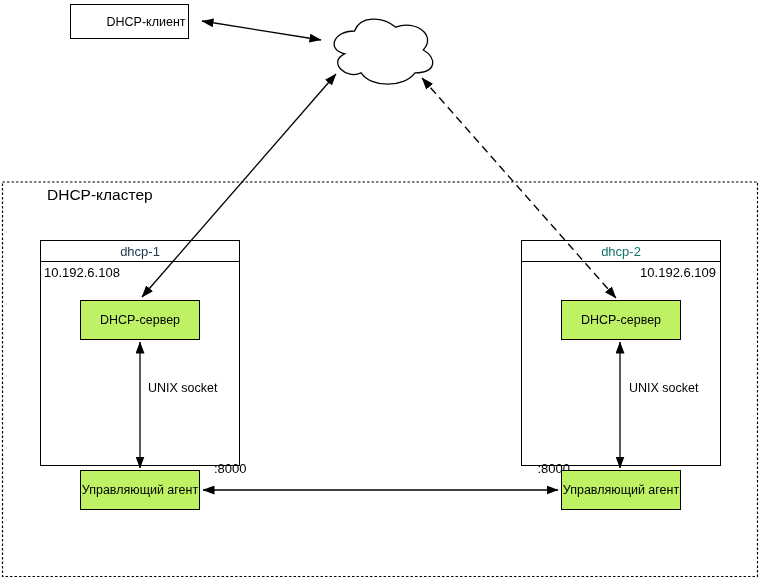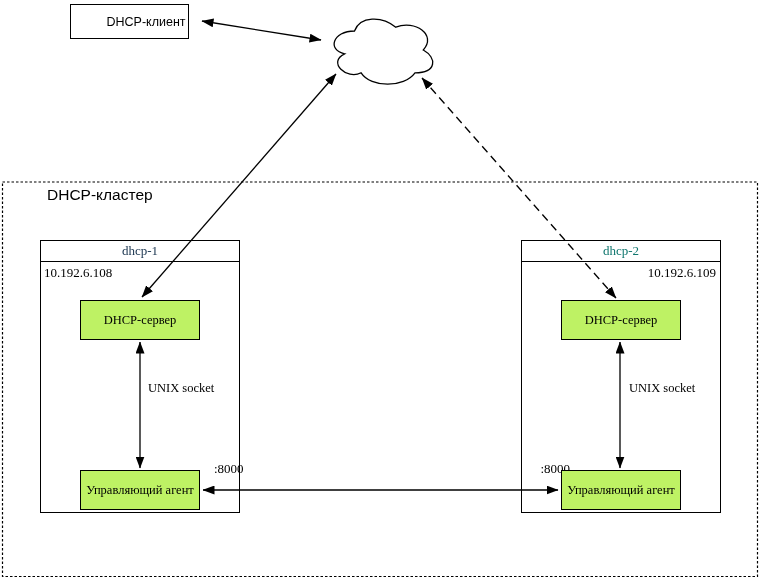--- a/index.html
+++ b/index.html
@@ -9,22 +9,22 @@
 
   .svg-layer { position: absolute; left: 0; top: 0; width: 761px; height: 581px; pointer-events: none; z-index: 3; }
 
   .box { position: absolute; border: 1.3px solid #000; background: #fff;
          display: flex; align-items: center; justify-content: center; padding-left: 33px; }
 
   .client-box { left: 70px; top: 4px; width: 119px; height: 35px; font-size: 12.5px; z-index: 2; }
 
   .cluster-label { position: absolute; left: 22px; top: 186px; font-size: 15.5px; z-index: 2; margin-left: 25px; }
 
-  .node { position: absolute; top: 240px; width: 200px; height: 273px;
-          border: 1.3px solid #000; background: transparent; z-index: 1; font-family: Liberation Serif, serif; }
+  .node { position: absolute; top: 240px; width: 200px; height: 226px;
+          border: 1.3px solid #000; background: transparent; z-index: 1; }
   .node-1 { left: 40px; }
   .node-2 { left: 521px; }
 
   .node-title { height: 21px; border-bottom: 1.3px solid #000;
                 display: flex; align-items: center; justify-content: center;
                 font-size: 13px; }
 
   .node-ip { position: absolute; top: 24px; font-size: 13px; white-space: nowrap; }
   .ip-left  { left: 3px; }
   .ip-right { right: 4px; }

